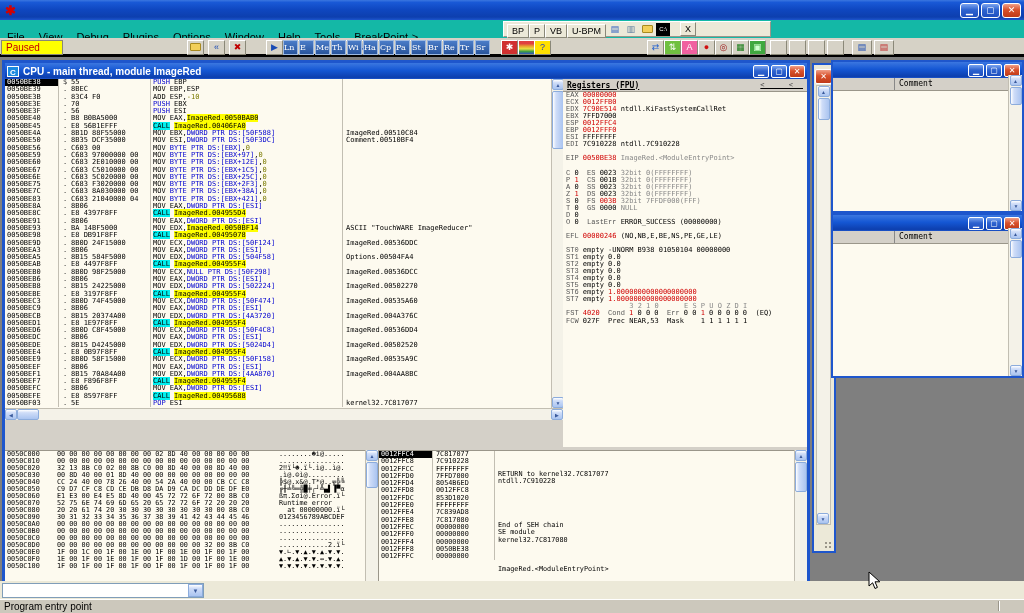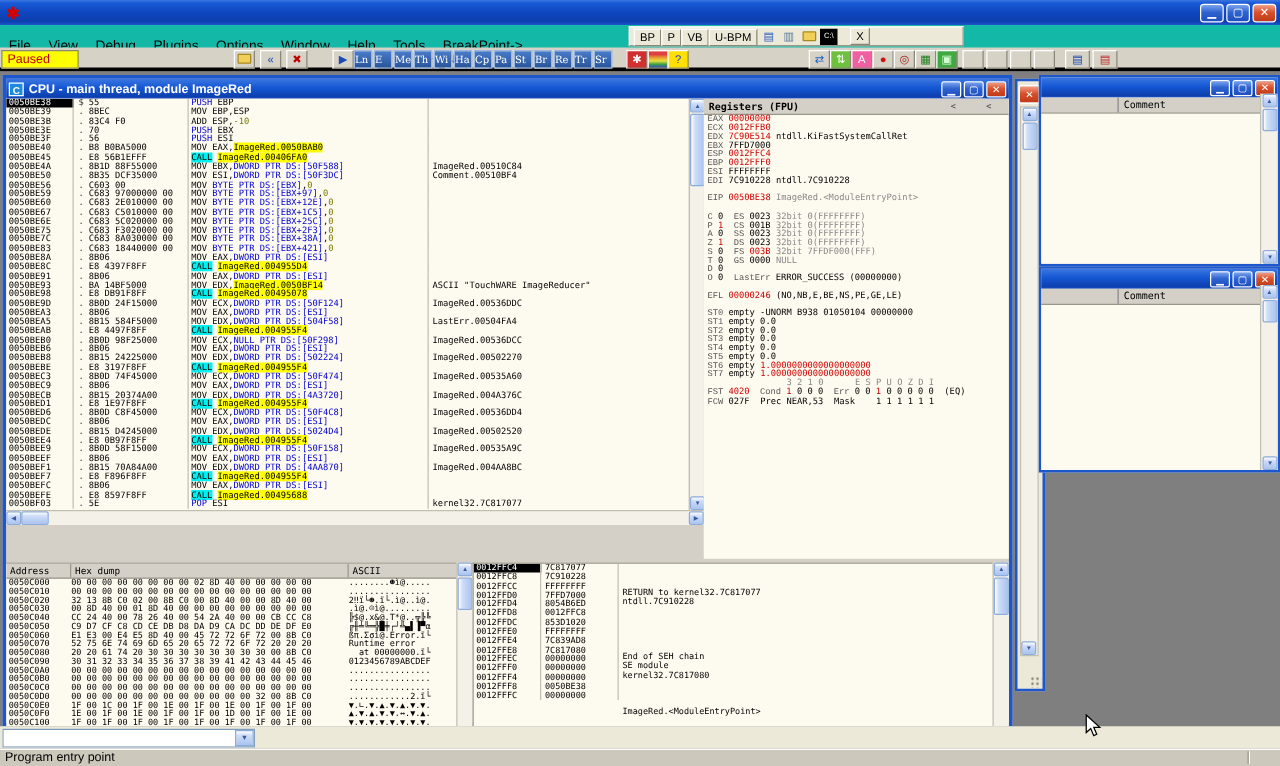--- a/index.html
+++ b/index.html
@@ -64,21 +64,21 @@
   .sthumb{width:12px;border:1px solid #8cacdc;border-radius:2px;margin:0 auto;
     background:linear-gradient(90deg,#fff,#cfddf8 30%,#aac4f0);}
   .hscroll{background:#f4f2e8;border-top:1px solid #c2beb2;display:flex;}
   .hbtn{width:12px;height:11px;border:1px solid #8cacdc;border-radius:2px;
     background:linear-gradient(180deg,#fff,#cfddf8 30%,#aac4f0);color:#3a5a9c;font-size:5px;line-height:10px;text-align:center;}
   .hthumb{width:22px;height:11px;border:1px solid #8cacdc;border-radius:2px;
     background:linear-gradient(180deg,#fff,#cfddf8 30%,#aac4f0);}
   
   .regs{left:558px;top:0;width:244px;height:368px;overflow:hidden;}
   .regs-header{height:13px;background:#d4d0c8;border-bottom:1px solid #9a968a;display:flex;align-items:center;
-    font-family:"DejaVu Sans Mono",monospace;font-size:8px;font-weight:bold;padding:0 4px;}
+    font-family:"DejaVu Sans Mono",monospace;font-size:8px;font-weight:bold;padding:0 4px;text-decoration:underline;}
   .regs-header .angles{margin-left:auto;font-weight:normal;color:#444;letter-spacing:10px;font-size:7px;}
   .reg-line{height:7.05px;font-family:"DejaVu Sans Mono",monospace;font-size:7px;line-height:7.05px;white-space:pre;padding-left:3px;}
   .sg-lb{color:#555;font-family:Liberation Mono, monospace;} .sg-rd{color:#d00000;} .sg-gy{color:#888;}
   
   .infopane{left:0;top:341px;width:558px;height:27px;border-top:2px groove #e8e4d8;
     font-family:"DejaVu Sans Mono",monospace;font-size:7.5px;padding:2px 3px;color:#000;}
   
   .dump{left:0;top:371px;width:373px;height:131px;overflow:hidden;border-top:1px solid #9a968a;}
   .dump-header{height:12px;background:#d4d0c8;border-bottom:1px solid #9a968a;display:flex;
     font-family:"DejaVu Sans Mono",monospace;font-size:7.5px;line-height:11px;}
@@ -194,29 +194,29 @@
         <div class="dis-row"><span class="c-addr">0050BE45</span><span class="c-mark">.</span><span class="c-bytes">E8 56B1EFFF</span><span class="c-instr"><span class="sg-c">CALL</span><span class="sg-k"> </span><span class="sg-y">ImageRed.00406FA0</span></span><span class="c-comment"></span></div>
         <div class="dis-row"><span class="c-addr">0050BE4A</span><span class="c-mark">.</span><span class="c-bytes">8B1D 88F55000</span><span class="c-instr"><span class="sg-k">MOV EBX,</span><span class="sg-b">DWORD PTR DS:[50F588]</span></span><span class="c-comment">ImageRed.00510C84</span></div>
         <div class="dis-row"><span class="c-addr">0050BE50</span><span class="c-mark">.</span><span class="c-bytes">8B35 DCF35000</span><span class="c-instr"><span class="sg-k">MOV ESI,</span><span class="sg-b">DWORD PTR DS:[50F3DC]</span></span><span class="c-comment">Comment.00510BF4</span></div>
         <div class="dis-row"><span class="c-addr">0050BE56</span><span class="c-mark">.</span><span class="c-bytes">C603 00</span><span class="c-instr"><span class="sg-k">MOV </span><span class="sg-b">BYTE PTR DS:[EBX]</span><span class="sg-k">,</span><span class="sg-o">0</span></span><span class="c-comment"></span></div>
         <div class="dis-row"><span class="c-addr">0050BE59</span><span class="c-mark">.</span><span class="c-bytes">C683 97000000 00</span><span class="c-instr"><span class="sg-k">MOV </span><span class="sg-b">BYTE PTR DS:[EBX+97]</span><span class="sg-k">,</span><span class="sg-o">0</span></span><span class="c-comment"></span></div>
         <div class="dis-row"><span class="c-addr">0050BE60</span><span class="c-mark">.</span><span class="c-bytes">C683 2E010000 00</span><span class="c-instr"><span class="sg-k">MOV </span><span class="sg-b">BYTE PTR DS:[EBX+12E]</span><span class="sg-k">,</span><span class="sg-o">0</span></span><span class="c-comment"></span></div>
         <div class="dis-row"><span class="c-addr">0050BE67</span><span class="c-mark">.</span><span class="c-bytes">C683 C5010000 00</span><span class="c-instr"><span class="sg-k">MOV </span><span class="sg-b">BYTE PTR DS:[EBX+1C5]</span><span class="sg-k">,</span><span class="sg-o">0</span></span><span class="c-comment"></span></div>
         <div class="dis-row"><span class="c-addr">0050BE6E</span><span class="c-mark">.</span><span class="c-bytes">C683 5C020000 00</span><span class="c-instr"><span class="sg-k">MOV </span><span class="sg-b">BYTE PTR DS:[EBX+25C]</span><span class="sg-k">,</span><span class="sg-o">0</span></span><span class="c-comment"></span></div>
         <div class="dis-row"><span class="c-addr">0050BE75</span><span class="c-mark">.</span><span class="c-bytes">C683 F3020000 00</span><span class="c-instr"><span class="sg-k">MOV </span><span class="sg-b">BYTE PTR DS:[EBX+2F3]</span><span class="sg-k">,</span><span class="sg-o">0</span></span><span class="c-comment"></span></div>
         <div class="dis-row"><span class="c-addr">0050BE7C</span><span class="c-mark">.</span><span class="c-bytes">C683 8A030000 00</span><span class="c-instr"><span class="sg-k">MOV </span><span class="sg-b">BYTE PTR DS:[EBX+38A]</span><span class="sg-k">,</span><span class="sg-o">0</span></span><span class="c-comment"></span></div>
-        <div class="dis-row"><span class="c-addr">0050BE83</span><span class="c-mark">.</span><span class="c-bytes">C683 18440000 00</span><span class="c-instr"><span class="sg-k">MOV </span><span class="sg-b">BYTE PTR DS:[EBX+421]</span><span class="sg-k">,</span><span class="sg-o">0</span></span><span class="c-comment"></span></div>
+        <div class="dis-row"><span class="c-addr">0050BE83</span><span class="c-mark">.</span><span class="c-bytes">C683 21040000 04</span><span class="c-instr"><span class="sg-k">MOV </span><span class="sg-b">BYTE PTR DS:[EBX+421]</span><span class="sg-k">,</span><span class="sg-o">0</span></span><span class="c-comment"></span></div>
         <div class="dis-row"><span class="c-addr">0050BE8A</span><span class="c-mark">.</span><span class="c-bytes">8B06</span><span class="c-instr"><span class="sg-k">MOV EAX,</span><span class="sg-b">DWORD PTR DS:[ESI]</span></span><span class="c-comment"></span></div>
         <div class="dis-row"><span class="c-addr">0050BE8C</span><span class="c-mark">.</span><span class="c-bytes">E8 4397F8FF</span><span class="c-instr"><span class="sg-c">CALL</span><span class="sg-k"> </span><span class="sg-y">ImageRed.004955D4</span></span><span class="c-comment"></span></div>
         <div class="dis-row"><span class="c-addr">0050BE91</span><span class="c-mark">.</span><span class="c-bytes">8B06</span><span class="c-instr"><span class="sg-k">MOV EAX,</span><span class="sg-b">DWORD PTR DS:[ESI]</span></span><span class="c-comment"></span></div>
         <div class="dis-row"><span class="c-addr">0050BE93</span><span class="c-mark">.</span><span class="c-bytes">BA 14BF5000</span><span class="c-instr"><span class="sg-k">MOV EDX,</span><span class="sg-y">ImageRed.0050BF14</span></span><span class="c-comment">ASCII "TouchWARE ImageReducer"</span></div>
         <div class="dis-row"><span class="c-addr">0050BE98</span><span class="c-mark">.</span><span class="c-bytes">E8 DB91F8FF</span><span class="c-instr"><span class="sg-c">CALL</span><span class="sg-k"> </span><span class="sg-y">ImageRed.00495078</span></span><span class="c-comment"></span></div>
         <div class="dis-row"><span class="c-addr">0050BE9D</span><span class="c-mark">.</span><span class="c-bytes">8B0D 24F15000</span><span class="c-instr"><span class="sg-k">MOV ECX,</span><span class="sg-b">DWORD PTR DS:[50F124]</span></span><span class="c-comment">ImageRed.00536DDC</span></div>
         <div class="dis-row"><span class="c-addr">0050BEA3</span><span class="c-mark">.</span><span class="c-bytes">8B06</span><span class="c-instr"><span class="sg-k">MOV EAX,</span><span class="sg-b">DWORD PTR DS:[ESI]</span></span><span class="c-comment"></span></div>
-        <div class="dis-row"><span class="c-addr">0050BEA5</span><span class="c-mark">.</span><span class="c-bytes">8B15 584F5000</span><span class="c-instr"><span class="sg-k">MOV EDX,</span><span class="sg-b">DWORD PTR DS:[504F58]</span></span><span class="c-comment">LastErr.00504FA4</span></div>
+        <div class="dis-row"><span class="c-addr">0050BEA5</span><span class="c-mark">.</span><span class="c-bytes">8B15 584F5000</span><span class="c-instr"><span class="sg-k">MOV EDX,</span><span class="sg-b">DWORD PTR DS:[504F58]</span></span><span class="c-comment">Options.00504FA4</span></div>
         <div class="dis-row"><span class="c-addr">0050BEAB</span><span class="c-mark">.</span><span class="c-bytes">E8 4497F8FF</span><span class="c-instr"><span class="sg-c">CALL</span><span class="sg-k"> </span><span class="sg-y">ImageRed.004955F4</span></span><span class="c-comment"></span></div>
         <div class="dis-row"><span class="c-addr">0050BEB0</span><span class="c-mark">.</span><span class="c-bytes">8B0D 98F25000</span><span class="c-instr"><span class="sg-k">MOV ECX,</span><span class="sg-b">NULL PTR DS:[50F298]</span></span><span class="c-comment">ImageRed.00536DCC</span></div>
         <div class="dis-row"><span class="c-addr">0050BEB6</span><span class="c-mark">.</span><span class="c-bytes">8B06</span><span class="c-instr"><span class="sg-k">MOV EAX,</span><span class="sg-b">DWORD PTR DS:[ESI]</span></span><span class="c-comment"></span></div>
         <div class="dis-row"><span class="c-addr">0050BEB8</span><span class="c-mark">.</span><span class="c-bytes">8B15 24225000</span><span class="c-instr"><span class="sg-k">MOV EDX,</span><span class="sg-b">DWORD PTR DS:[502224]</span></span><span class="c-comment">ImageRed.00502270</span></div>
         <div class="dis-row"><span class="c-addr">0050BEBE</span><span class="c-mark">.</span><span class="c-bytes">E8 3197F8FF</span><span class="c-instr"><span class="sg-c">CALL</span><span class="sg-k"> </span><span class="sg-y">ImageRed.004955F4</span></span><span class="c-comment"></span></div>
         <div class="dis-row"><span class="c-addr">0050BEC3</span><span class="c-mark">.</span><span class="c-bytes">8B0D 74F45000</span><span class="c-instr"><span class="sg-k">MOV ECX,</span><span class="sg-b">DWORD PTR DS:[50F474]</span></span><span class="c-comment">ImageRed.00535A60</span></div>
         <div class="dis-row"><span class="c-addr">0050BEC9</span><span class="c-mark">.</span><span class="c-bytes">8B06</span><span class="c-instr"><span class="sg-k">MOV EAX,</span><span class="sg-b">DWORD PTR DS:[ESI]</span></span><span class="c-comment"></span></div>
         <div class="dis-row"><span class="c-addr">0050BECB</span><span class="c-mark">.</span><span class="c-bytes">8B15 20374A00</span><span class="c-instr"><span class="sg-k">MOV EDX,</span><span class="sg-b">DWORD PTR DS:[4A3720]</span></span><span class="c-comment">ImageRed.004A376C</span></div>
         <div class="dis-row"><span class="c-addr">0050BED1</span><span class="c-mark">.</span><span class="c-bytes">E8 1E97F8FF</span><span class="c-instr"><span class="sg-c">CALL</span><span class="sg-k"> </span><span class="sg-y">ImageRed.004955F4</span></span><span class="c-comment"></span></div>
         <div class="dis-row"><span class="c-addr">0050BED6</span><span class="c-mark">.</span><span class="c-bytes">8B0D C8F45000</span><span class="c-instr"><span class="sg-k">MOV ECX,</span><span class="sg-b">DWORD PTR DS:[50F4C8]</span></span><span class="c-comment">ImageRed.00536DD4</span></div>
@@ -276,25 +276,20 @@
           <div class="reg-line"><span class="sg-lb">FST </span><span class="sg-rd">4020</span><span class="sg-lb">  Cond </span><span class="sg-rd">1</span><span class="sg-k"> 0 0 0  </span><span class="sg-lb">Err </span><span class="sg-k">0 0 </span><span class="sg-rd">1</span><span class="sg-k"> 0 0 0 0 0  (EQ)</span></div>
           <div class="reg-line"><span class="sg-lb">FCW </span><span class="sg-k">027F</span><span class="sg-k">  Prec NEAR,53  Mask    1 1 1 1 1 1</span></div>
         </div>
     </div>
     <div class="abs hscroll" style="left:0;top:329px;width:558px;height:12px">
       <div class="hbtn">◀</div>
       <div class="hthumb"></div>
       <div class="hbtn" style="margin-left:auto">▶</div>
     </div>
     <div class="abs pane dump">
-      <div class="dump-header">
-        <span class="dh-addr">Address</span>
-        <span class="dh-hex">Hex dump</span>
-        <span class="dh-ascii">ASCII</span>
-      </div>
       <div id="dump-rows">
           <div class="dump-row"><span class="dc-addr">0050C000</span><span class="dc-hex">00 00 00 00 00 00 00 00 02 8D 40 00 00 00 00 00</span><span class="dc-ascii">........☻ì@.....</span></div>
           <div class="dump-row"><span class="dc-addr">0050C010</span><span class="dc-hex">00 00 00 00 00 00 00 00 00 00 00 00 00 00 00 00</span><span class="dc-ascii">................</span></div>
           <div class="dump-row"><span class="dc-addr">0050C020</span><span class="dc-hex">32 13 8B C0 02 00 8B C0 00 8D 40 00 00 8D 40 00</span><span class="dc-ascii">2‼ï└☻.ï└.ì@..ì@.</span></div>
           <div class="dump-row"><span class="dc-addr">0050C030</span><span class="dc-hex">00 8D 40 00 01 8D 40 00 00 00 00 00 00 00 00 00</span><span class="dc-ascii">.ì@.☺ì@.........</span></div>
           <div class="dump-row"><span class="dc-addr">0050C040</span><span class="dc-hex">CC 24 40 00 78 26 40 00 54 2A 40 00 00 CB CC C8</span><span class="dc-ascii">╠$@.x&amp;@.T*@..╦╠╚</span></div>
           <div class="dump-row"><span class="dc-addr">0050C050</span><span class="dc-hex">C9 D7 CF C8 CD CE DB D8 DA D9 CA DC DD DE DF E0</span><span class="dc-ascii">╔╫╧╚═╬█╪┌┘╩▄▌▐▀α</span></div>
           <div class="dump-row"><span class="dc-addr">0050C060</span><span class="dc-hex">E1 E3 00 E4 E5 8D 40 00 45 72 72 6F 72 00 8B C0</span><span class="dc-ascii">ßπ.Σσì@.Error.ï└</span></div>
           <div class="dump-row"><span class="dc-addr">0050C070</span><span class="dc-hex">52 75 6E 74 69 6D 65 20 65 72 72 6F 72 20 20 20</span><span class="dc-ascii">Runtime error   </span></div>
           <div class="dump-row"><span class="dc-addr">0050C080</span><span class="dc-hex">20 20 61 74 20 30 30 30 30 30 30 30 30 00 8B C0</span><span class="dc-ascii">  at 00000000.ï└</span></div>

